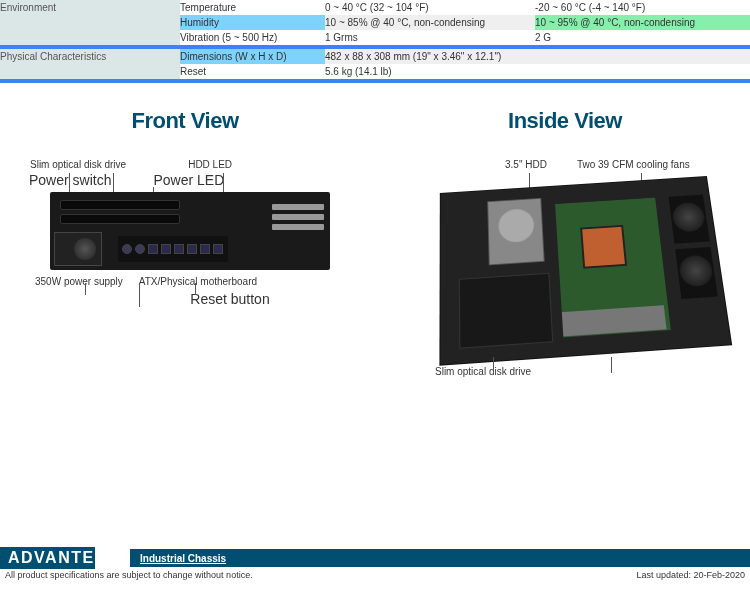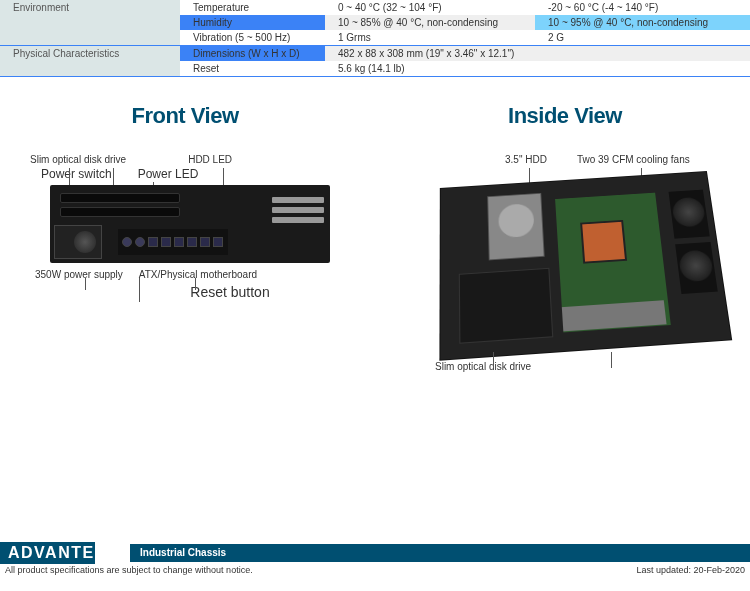--- a/index.html
+++ b/index.html
@@ -1,35 +1,35 @@
 <!DOCTYPE html>
 <html><head>
 <meta charset="utf-8">
 <style>
   * { box-sizing: border-box; margin: 0; padding: 0; }
   body { font-family: Arial, Helvetica, sans-serif; font-size: 11px; color: #333; width: 750px; background: #fff; }
   
   .spec-table { width: 100%; border-collapse: collapse; }
-  .spec-table td { padding: 2px 13px; font-size: 10px; vertical-align: top; }
+  .spec-table td { padding: 2px 0; font-size: 10px; vertical-align: top; }
   .spec-table .cat-col { width: 180px; background: #dbe6e6; color: #555; }
-  .spec-table .sub-col { width: 145px; background: #3b82f6; }
+  .spec-table .sub-col { width: 145px; background: #7dd3fc; }
   .spec-table .val-col { width: 210px; background: #efefef; }
-  .spec-table .val2-col { background: #7dd3fc; }
+  .spec-table .val2-col { background: #86efac; }
   .spec-table tr.alt .sub-col,
   .spec-table tr.alt .val-col,
   .spec-table tr.alt .val2-col { background: #fff; }
-  .spec-table tr.divider td { border-top: 1px solid #3b82f6; }
+  .spec-table tr.divider td { border-top: 4px solid #3b82f6; }
   
   .views { display: flex; gap: 20px; padding: 10px 5px 40px 5px; }
   .view-col { flex: 1; }
   .view-title { font-family: Arial, sans-serif; font-size: 22px; font-weight: bold; color: #004f71; margin: 15px 0 25px 0; letter-spacing: -0.5px; text-align: center; }
   
   .diagram-front { position: relative; height: 210px; }
   .front-labels-top { display: flex; gap: 26px; margin-left: 25px; font-size: 10px; margin-bottom: 2px; }
-  .front-labels-top2 { display: flex; gap: 0; margin-left: 36px; font-size: 12px; margin-bottom: 4px; }
+  .front-labels-top2 { display: flex; gap: 16px; margin-left: 24px; font-size: 14px; margin-bottom: 4px; }
   
   .chassis-front { width: 280px; height: 78px; background: #1a1a1a; border-radius: 2px; margin-left: 45px; position: relative; overflow: hidden; }
   .chassis-front .slot { position: absolute; background: #0a0a0a; border: 1px solid #333; border-radius: 2px; }
   .chassis-front .pci-slot { position: absolute; right: 6px; background: #999; height: 6px; width: 52px; border-radius: 1px; }
   .chassis-front .psu { position: absolute; left: 4px; bottom: 4px; width: 48px; height: 34px; background: #222; border: 1px solid #444; }
   .chassis-front .fan { position: absolute; left: 24px; bottom: 10px; width: 22px; height: 22px; border-radius: 50%; background: radial-gradient(#555, #222); }
   .chassis-front .ports { position: absolute; left: 68px; bottom: 8px; width: 110px; height: 26px; background: #111; display: flex; align-items: center; gap: 3px; padding: 0 4px; }
   .chassis-front .port { width: 10px; height: 10px; background: #2a2a4a; border: 1px solid #444; }
   .chassis-front .port.round { border-radius: 50%; background: #3a3a5a; }
   
@@ -49,21 +49,21 @@
   .chassis-inside .fan2::after { content: ''; position: absolute; top: 8px; left: 2px; width: 32px; height: 32px; border-radius: 50%; background: radial-gradient(#444, #111); }
   .chassis-inside .fan2 { position: absolute; right: 6px; top: 78px; width: 36px; height: 52px; background: #111; }
   .chassis-inside .pci-area { position: absolute; left: 118px; top: 135px; width: 100px; height: 24px; background: #777; }
   
   .inside-labels-bot { display: flex; gap: 18px; margin-left: 50px; font-size: 10px; margin-top: 10px; }
   .inside-labels-bot .lab2 { width: 175px; }
   
   .footer-bar { display: flex; align-items: center; background: #004f71; height: 18px; margin-top: 100px; }
   .footer-logo { background: #004f71; color: #fff; font-weight: bold; letter-spacing: 1.5px; font-size: 16px; padding: 2px 8px; width: 95px; }
   .footer-spacer { background: #fff; width: 35px; height: 18px; }
-  .footer-cat { background: #004f71; color: #fff; font-size: 10px; font-weight: bold; padding: 2px 10px; flex: 1; }
+  .footer-cat { background: #004f71; color: #fff; font-size: 10px; font-weight: bold; padding: 2px 10px; flex: 1; text-decoration: underline; }
   
   .footer-notes { display: flex; justify-content: space-between; padding: 3px 5px; font-size: 9px; color: #333; }
   
   .callout-line { position: absolute; background: #555; }
 </style>
 </head>
 <body>
 
 <table class="spec-table">
   <tbody>

